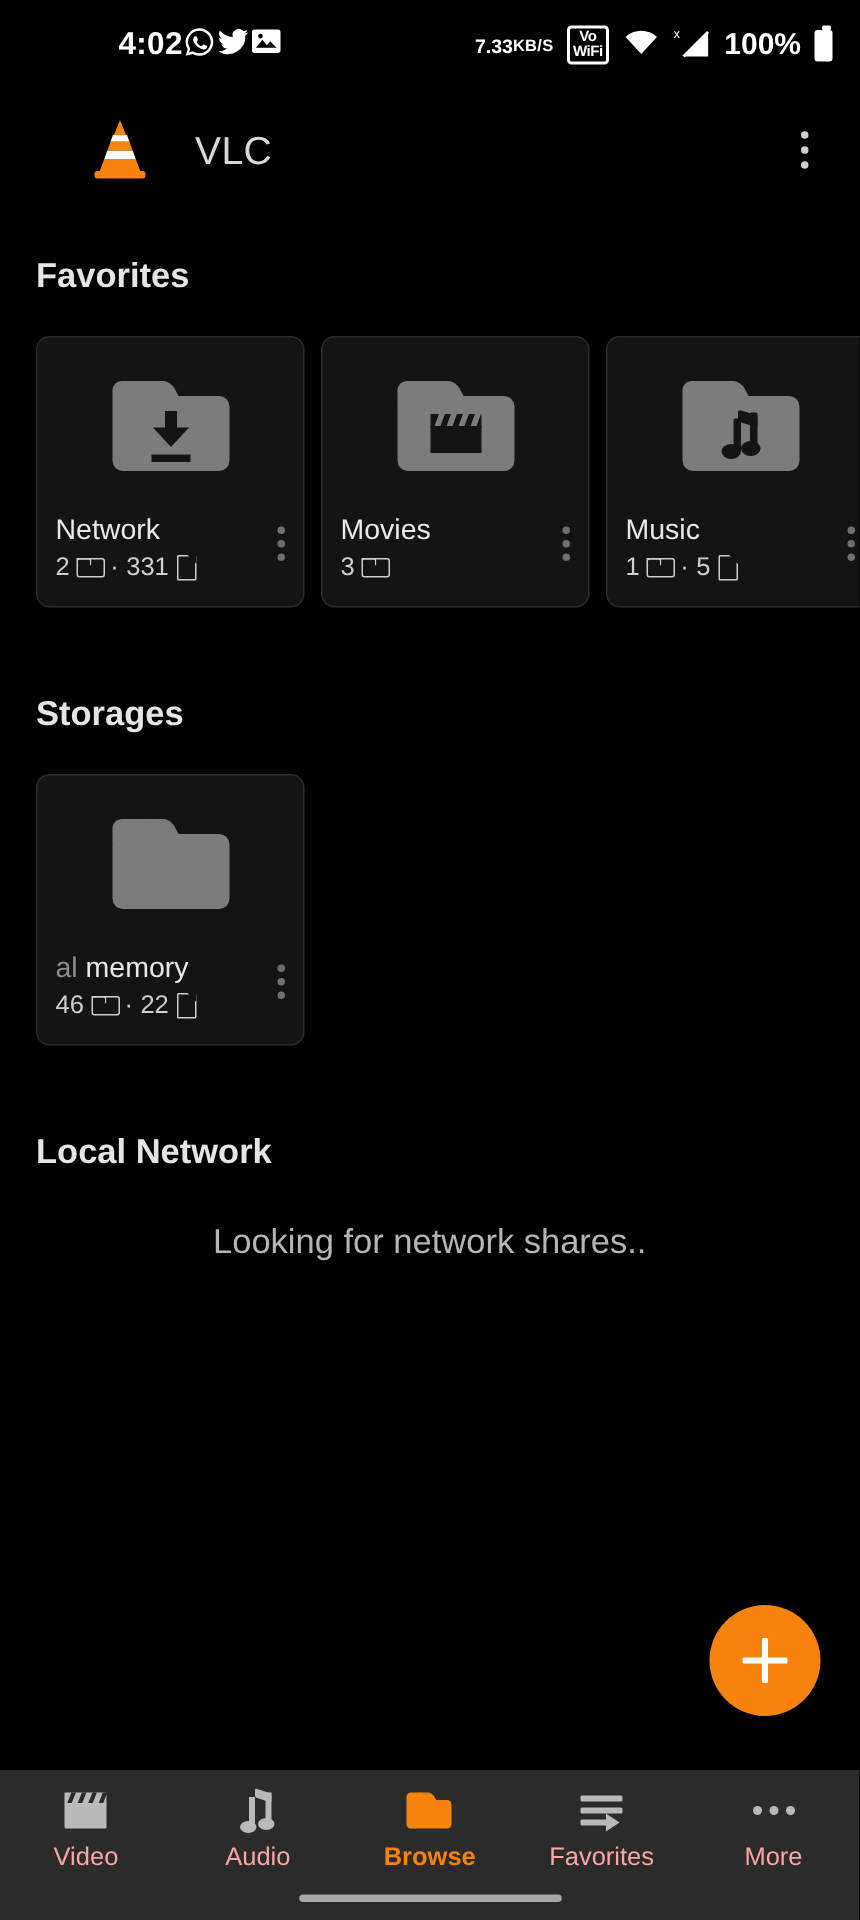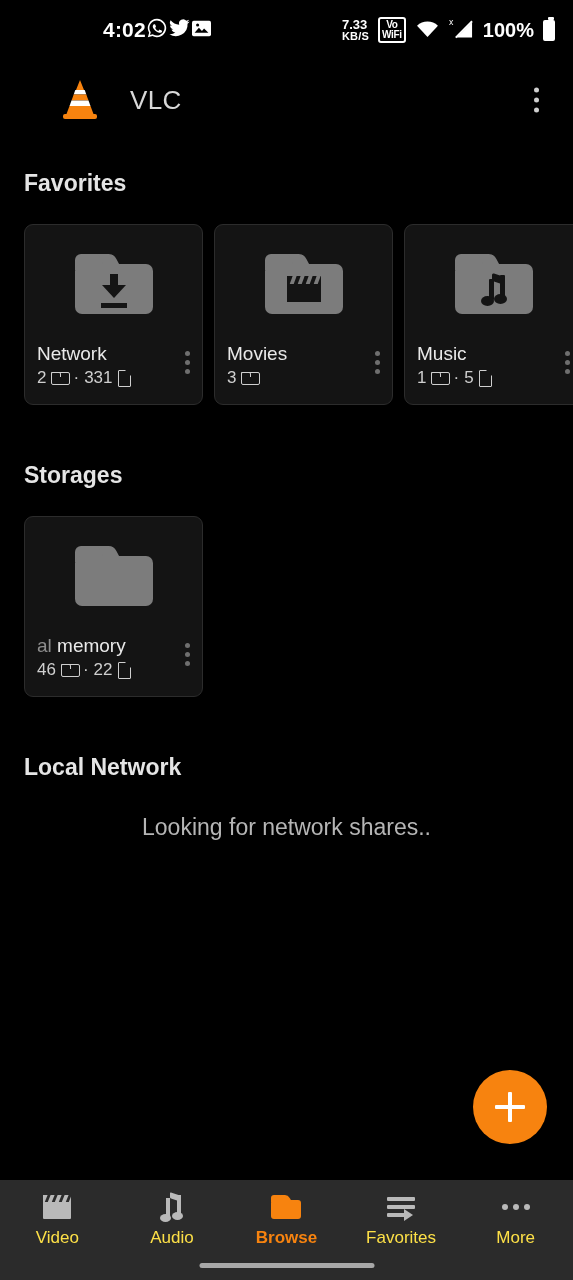--- a/index.html
+++ b/index.html
@@ -10,24 +10,24 @@
     overflow:hidden;
   }
   .phone { position:relative; width:573px; height:1280px; background:#000; }
 
   
   .statusbar {
     position:absolute; top:0; left:0; width:573px; height:60px;
     display:flex; align-items:center;
     color:#fff;
   }
-  .sb-left { display:flex; align-items:center; margin-left:103px; }
+  .sb-left { display:flex; align-items:center; margin-left:79px; }
   .sb-time { font-size:21px; font-weight:600; letter-spacing:.2px; }
   .sb-right { display:flex; align-items:center; gap:9px; position:absolute; right:18px; top:0; height:60px; }
-  .sb-speed { display:flex; flex-direction:column; align-items:flex-start; line-height:1; }
+  .sb-speed { display:flex; flex-direction:row; align-items:flex-end; line-height:1; }
   .sb-speed .n { font-size:13px; font-weight:700; }
   .sb-speed .u { font-size:11px; font-weight:700; letter-spacing:.2px; }
   .vowifi {
     border:2px solid #fff; border-radius:3px; padding:1px 2px;
     display:flex; flex-direction:column; align-items:center; line-height:1;
   }
   .vowifi span { font-size:10px; font-weight:700; letter-spacing:-.3px; }
   .sb-batt { font-size:20px; font-weight:600;text-align:center; }
   .battery-ico {
     width:12px; height:21px; border:2px solid #fff; border-radius:2px;
@@ -176,21 +176,21 @@
   
   .bottomnav {
     position:absolute; left:0; bottom:0; width:573px; height:100px;
     background:#2b2b2b;
     display:flex; align-items:flex-start; padding-top:13px;
   }
   .nav-item {
     flex:1; display:flex; flex-direction:column; align-items:center; gap:7px;
   }
   .nav-ico { height:28px; display:flex; align-items:center; justify-content:center; }
-  .nav-label { font-size:17px; color:#fde047; }
+  .nav-label { font-size:17px; color:#fca5a5; }
   .nav-item.active .nav-label { color:#f7830f; font-weight:600; }
   
   .n-clap { position:relative; width:28px; height:24px; }
   .n-clap .b { position:absolute; left:0; bottom:0; width:28px; height:17px; background:#b9b9b9; border-radius:1px; }
   .n-clap .t { position:absolute; left:0; top:0; width:28px; height:8px; background:#b9b9b9; }
   .n-clap .t i { position:absolute; top:0; width:3px; height:8px; background:#2b2b2b; transform:skewX(-22deg); }
   
   .n-music { position:relative; width:24px; height:27px; }
   .n-music .bar { position:absolute; right:3px; top:1px; width:3.5px; height:20px; background:#b9b9b9; }
   .n-music .flag { position:absolute; right:3px; top:0; width:11px; height:6px; background:#b9b9b9; transform:skewY(18deg); border-radius:1px; }

